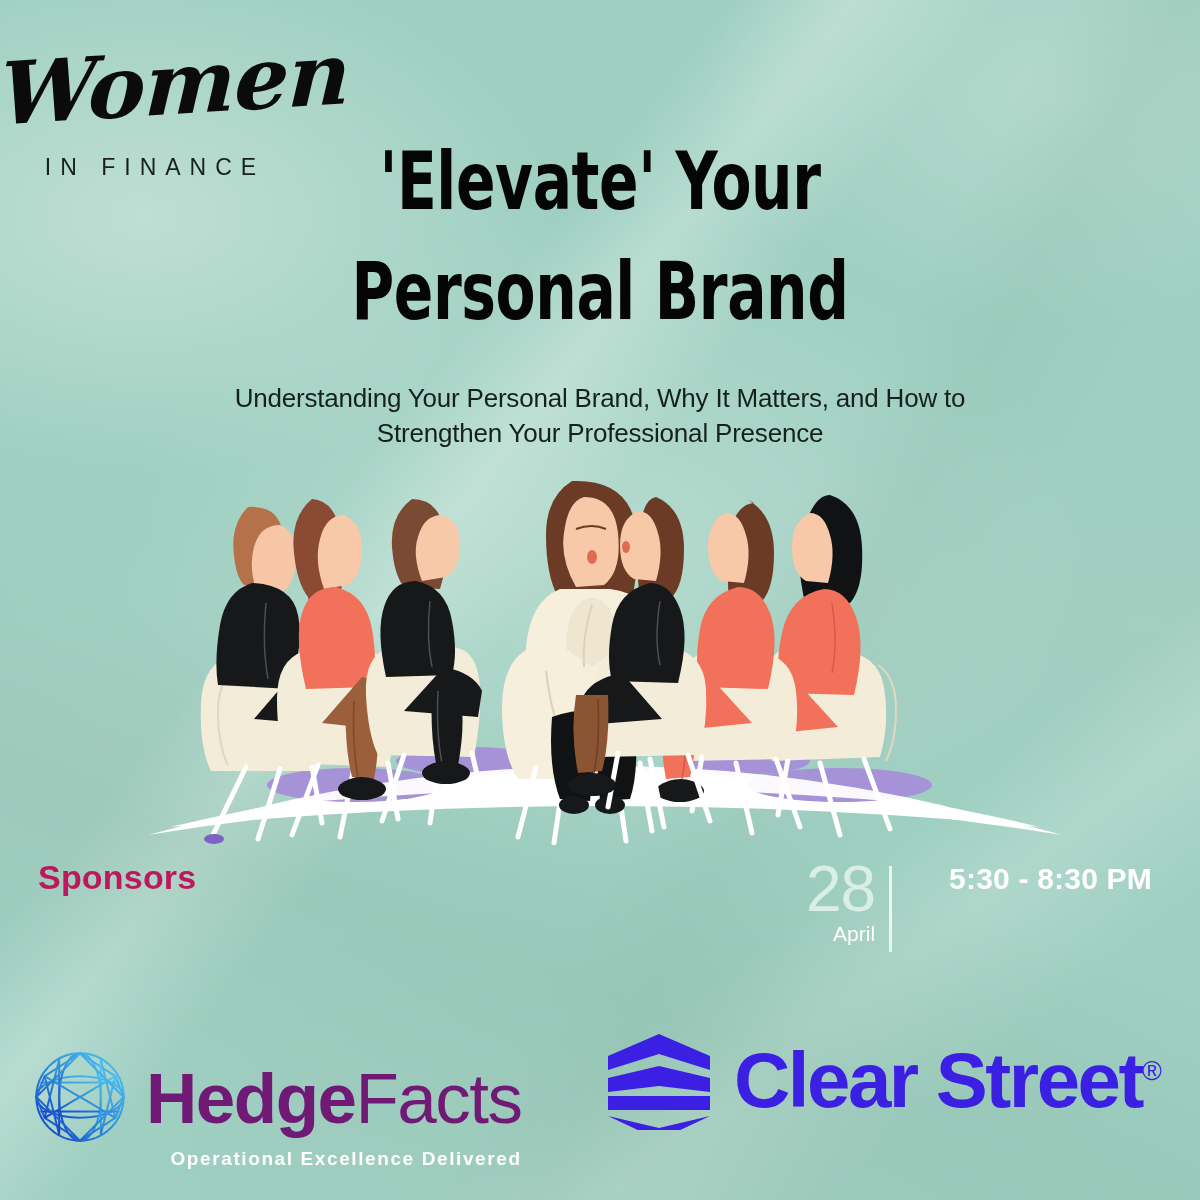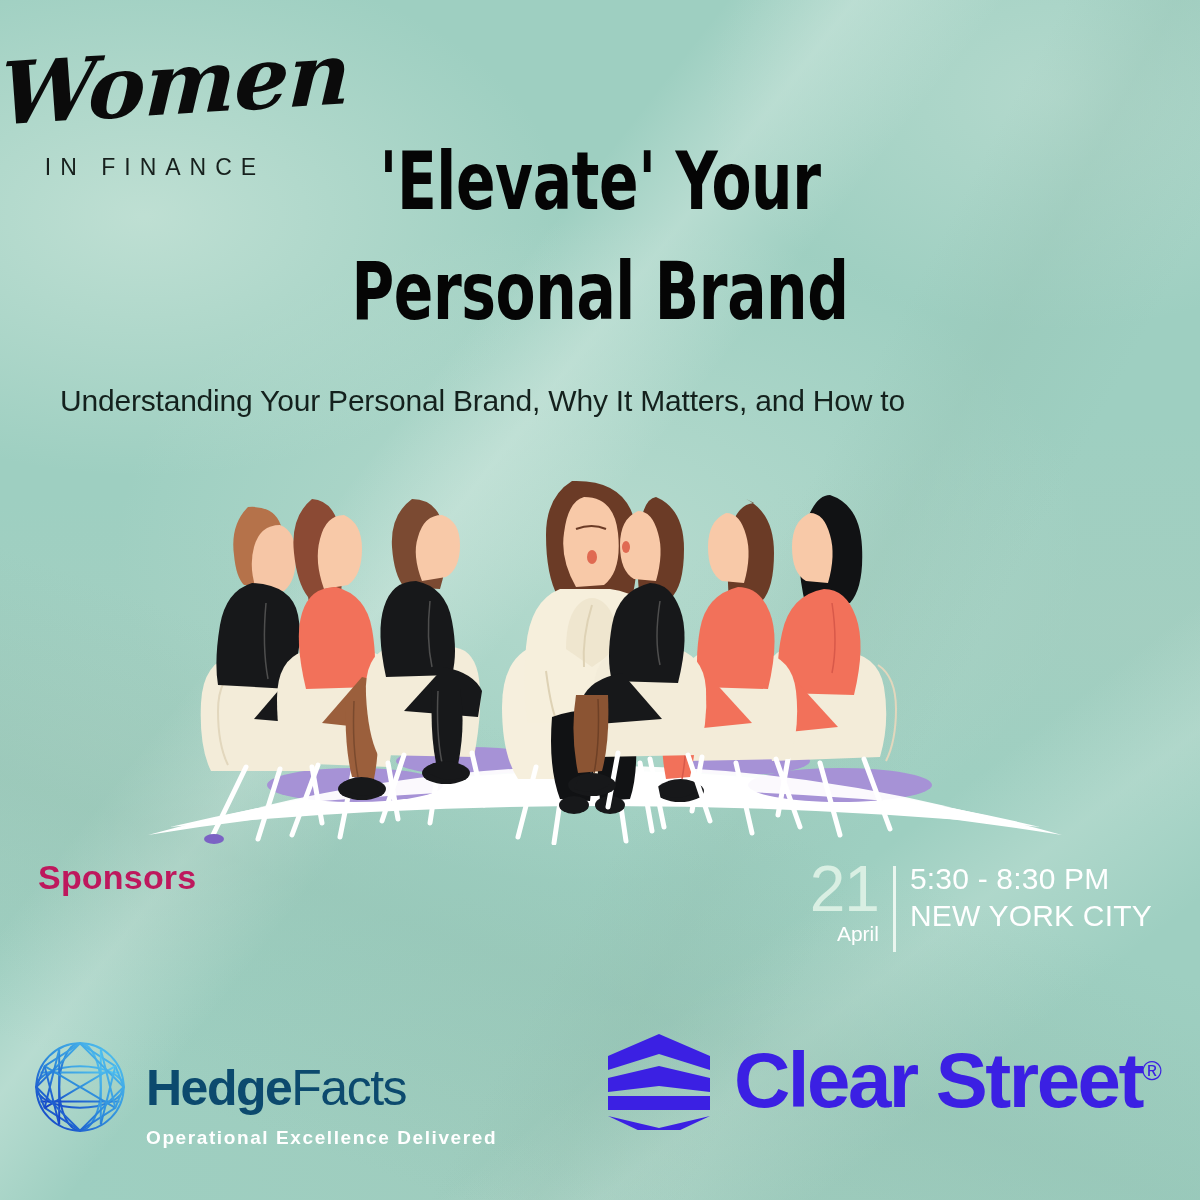--- a/index.html
+++ b/index.html
@@ -50,22 +50,22 @@
     font-family:"DejaVu Sans Condensed","Liberation Sans Narrow","Liberation Sans",sans-serif;
     font-weight:800;color:#050505;
     font-size:81px;line-height:1.36;
     letter-spacing:-.5px;
     transform:scaleX(.80);
   }
   .title .l{display:block;}
 
   
   .subtitle{
-    position:absolute;left:60px;right:60px;top:381px;
-    font-size:30px;line-height:1.33;color:#14211d;font-weight:400;
+    position:absolute;left:60px;right:60px;top:381px;text-align:center;
+    font-size:26px;line-height:1.33;color:#14211d;font-weight:400;
     letter-spacing:-.2px;
   }
 
   
   .illus{position:absolute;left:140px;top:455px;width:930px;height:390px;}
   .illus svg{display:block;width:100%;height:100%;}
 
   
   .sponsors{
     position:absolute;left:38px;top:858px;
@@ -78,30 +78,30 @@
   .day{
     font-size:64px;line-height:.92;font-weight:300;color:#d9efe3;
     letter-spacing:-1px;display:block;
   }
   .month{
     font-size:21px;line-height:1.05;color:#ffffff;font-weight:400;display:block;margin-top:4px;
   }
   .divider{width:3px;background:#eaf6ef;height:86px;margin-top:6px;}
   .dtinfo{padding-left:14px;}
   .dtline{
-    font-size:30px;line-height:1.24;color:#ffffff;font-weight:400;letter-spacing:.2px;display:block;
+    font-size:30px;line-height:1.24;color:#ffffff;font-weight:700;letter-spacing:.2px;display:block;margin-left:43px;
   }
 
   
   .logos{position:absolute;left:0;right:0;top:1018px;height:170px;}
 
   .hf{position:absolute;left:28px;top:6px;display:flex;align-items:center;}
   .hf-mark{width:104px;height:104px;}
   .hf-text{margin-left:14px;}
-  .hf-name{font-size:50px;line-height:1;color:#0c4a6e;letter-spacing:-1.5px;white-space:nowrap;margin-top:39px;}
+  .hf-name{font-size:71px;line-height:1;color:#701a75;letter-spacing:-1.5px;white-space:nowrap;margin-top:39px;}
   .hf-name .b{font-weight:700;}
   .hf-name .t{font-weight:300;}
   .hf-tag{
     margin-top:14px;text-align:right;
     font-size:19px;font-weight:600;color:#ffffff;letter-spacing:1.6px;white-space:nowrap;
   }
 
   .cs{position:absolute;left:604px;top:12px;display:flex;align-items:center;}
   .cs-mark{width:110px;height:100px;}
   .cs-name{
@@ -126,20 +126,21 @@
     <div class="wif-sub">IN FINANCE</div>
   </div>
 
   <div class="title">
     <span class="l">'Elevate' Your</span>
     <span class="l">Personal Brand</span>
   </div>
 
   <div class="subtitle">
     <span>Understanding Your Personal Brand, Why It Matters, and How to</span><br>
+    <span>Strengthen Your Professional Presence</span>
   </div>
 
   <div class="illus">
     <svg viewBox="0 0 930 390" xmlns="http://www.w3.org/2000/svg">
       <defs>
         <clipPath id="pl">
             <path d="M0 390 L0 330 Q465 250 930 330 L930 390 Z"></path>
           </clipPath>
       </defs>
 
@@ -297,27 +298,26 @@
         <ellipse cx="452" cy="330" rx="24" ry="11" fill="#17181a"></ellipse>
         <path d="M474 326 q-14 -12 -34 -6 l-6 14 q22 8 40 -8 z" fill="#17181a"></path>
       </g>
     </svg>
   </div>
 
   <div class="sponsors">Sponsors</div>
 
   <div class="datebox">
     <div class="daywrap">
-      <span class="day">21</span>
+      <span class="day">28</span>
       <span class="month">April</span>
     </div>
     <div class="divider"></div>
     <div class="dtinfo">
       <span class="dtline">5:30 - 8:30 PM</span>
-      <span class="dtline">NEW YORK CITY</span>
     </div>
   </div>
 
   <div class="logos">
 
     <div class="hf">
       <svg class="hf-mark" viewBox="0 0 100 100">
         <defs>
           <linearGradient id="hfg" x1="1" y1="0" x2="0" y2="1">
             <stop offset="0%" stop-color="#56c9f2"></stop>

